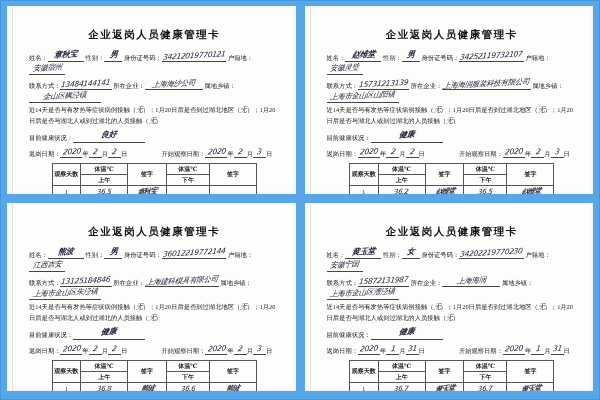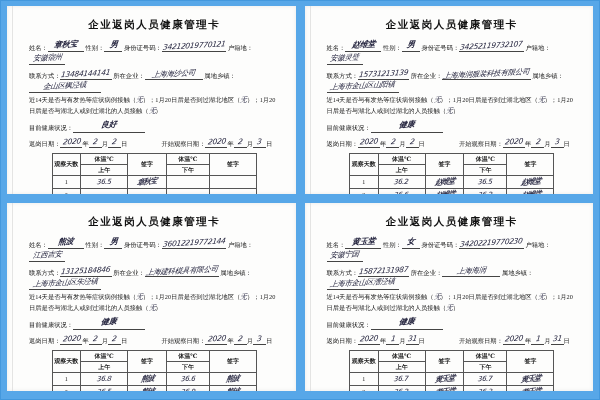--- a/index.html
+++ b/index.html
@@ -14,21 +14,21 @@
     box-shadow:inset 0 0 0 1px #4398dd;
   }
   .grid{
     display:grid;width:100%;height:100%;
     grid-template-columns:1fr 1fr;grid-template-rows:1fr 1fr;
     gap:9px;
   }
   .card{
     position:relative;background:#fdfdfc;overflow:hidden;
     box-sizing:border-box;
-    padding:9px 16px 0 22px;
+    padding:19px 16px 0 22px;
     box-shadow:inset 0 0 4px rgba(0,0,0,.08);
   }
   .card::after{
     content:"";position:absolute;left:5px;top:0;bottom:0;width:1px;
     background:#d9d9d9;opacity:.7;
   }
   .title{
     margin:3px 0 7px 0;text-align:center;
     font-size:10.5px;font-weight:bold;letter-spacing:1.5px;color:#111;
   }

